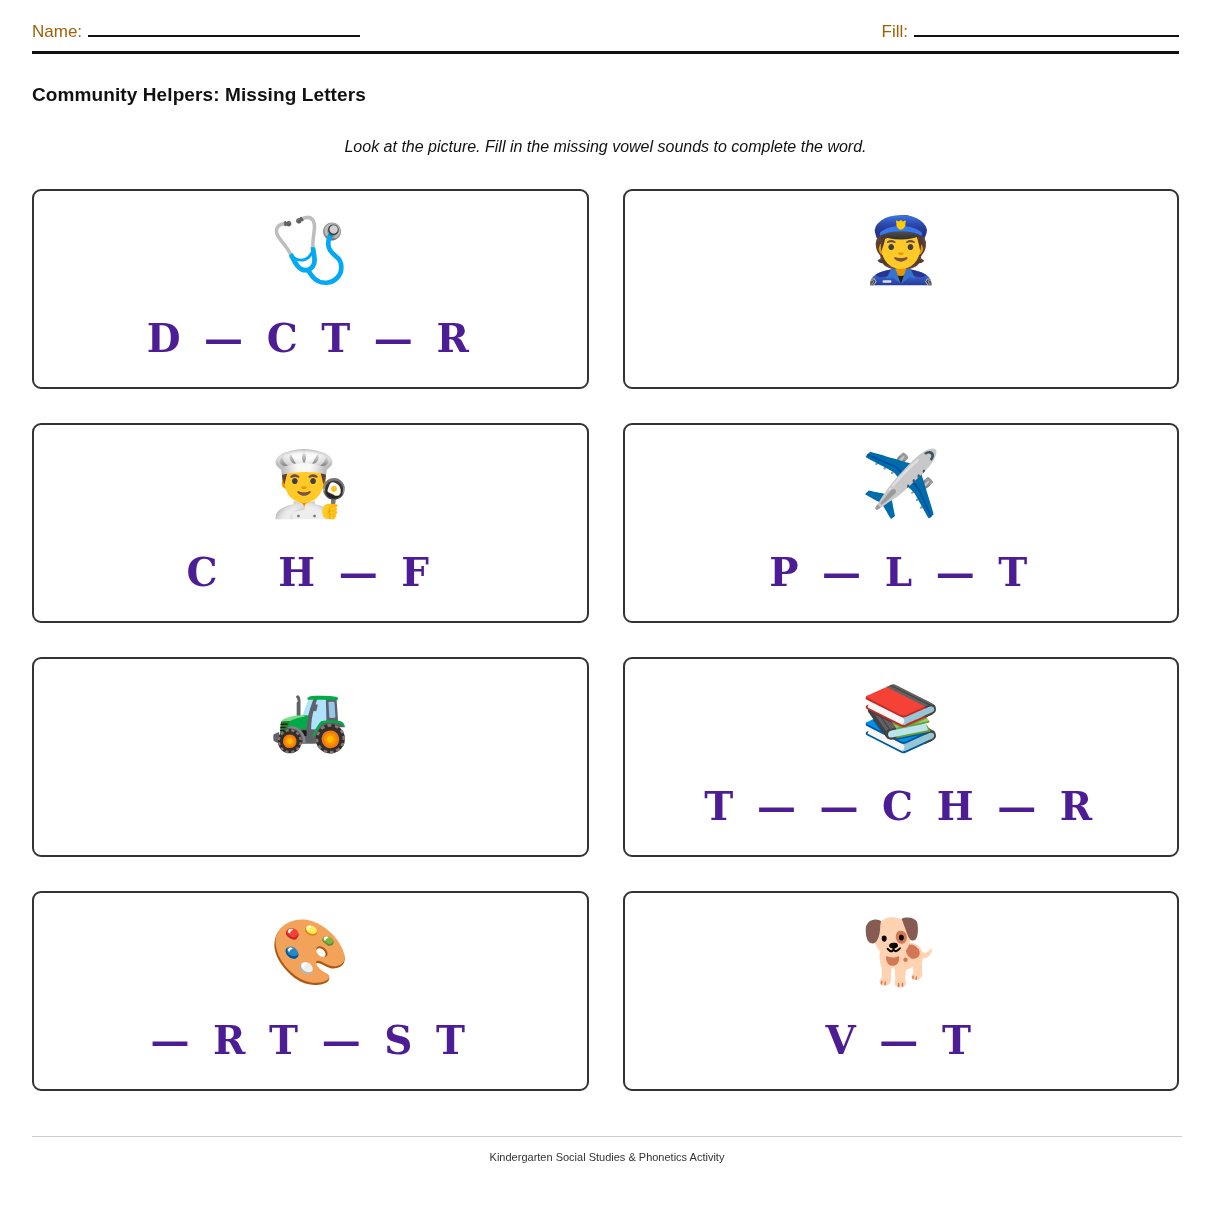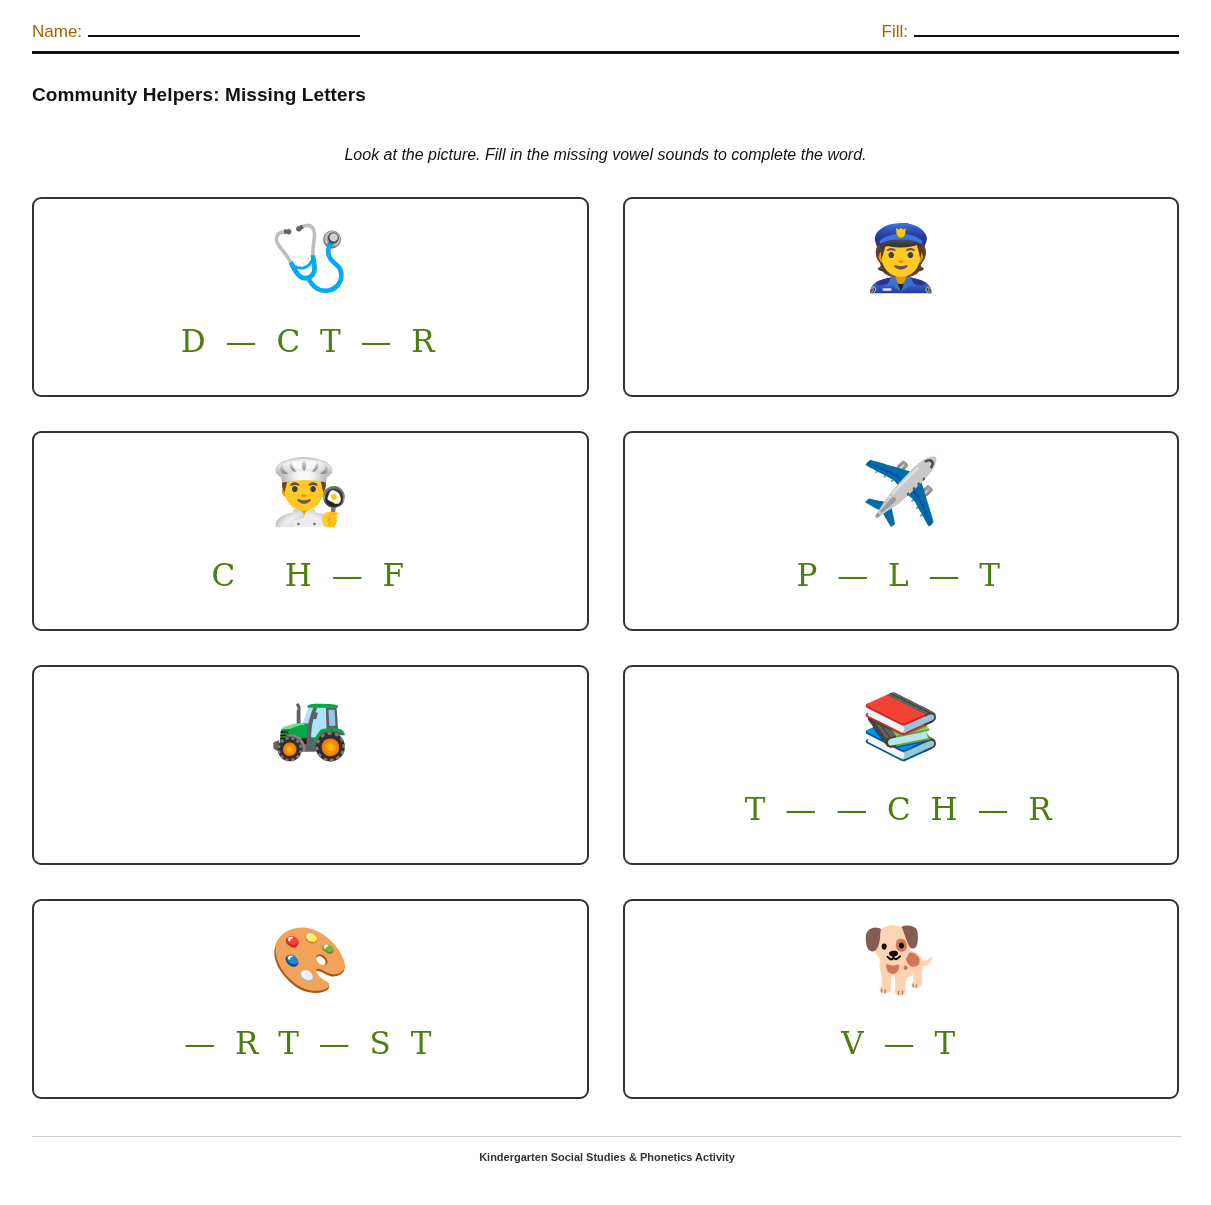--- a/index.html
+++ b/index.html
@@ -60,21 +60,21 @@
     text-align: left;
     font-size: 19px;
     font-weight: bold;
     margin-top: 30px;
     letter-spacing: 0.1px;
   }
   .subtitle {
     text-align: center;
     font-size: 16px;
     font-style: italic;
-    margin-top: 40px;
+    margin-top: 32px;
   }
 
   
   .grid {
     display: grid;
     grid-template-columns: 1fr 1fr;
     column-gap: 34px;
     row-gap: 34px;
     margin-top: 33px;
   }
@@ -93,35 +93,34 @@
     font-size: 64px;
     line-height: 1;
     height: 86px;
     display: flex;
     align-items: center;
     justify-content: center;
     user-select: none;
   }
   .card-word {
     font-family: "DejaVu Serif", "Liberation Serif", serif;
-    font-weight: normal;
-    font-size: 31px;
+    font-weight: bold;
+    font-size: 39px;
     letter-spacing: 5px;
     white-space: pre;
     margin-top: 22px;
-    color: #4d7c0f;
+    color: #4c1d95;
   }
 
   
   .footer {
     position: absolute;
     left: 32px;
     right: 29px;
     top: 1136px;
-    font-weight: bold;
   }
   .footer-rule {
     border: 0;
     border-top: 1px solid #cccccc;
     margin: 0;
   }
   .footer-text {
     text-align: center;
     font-size: 11px;
     color: #333333;

